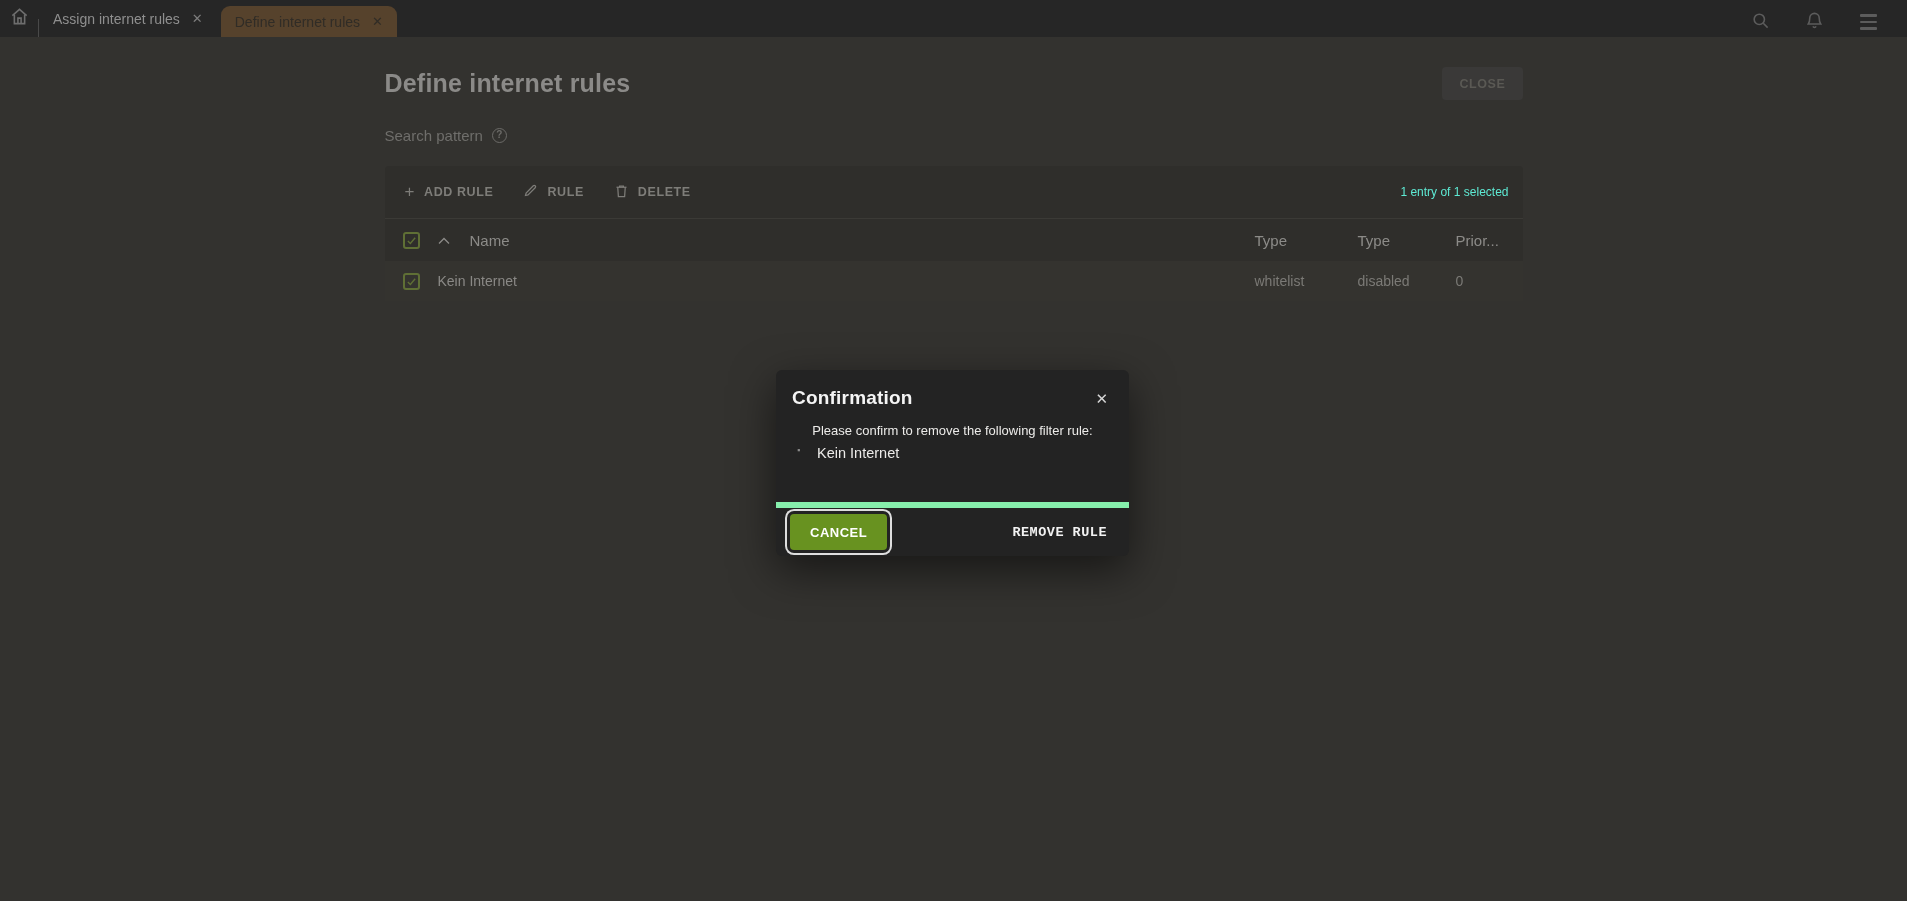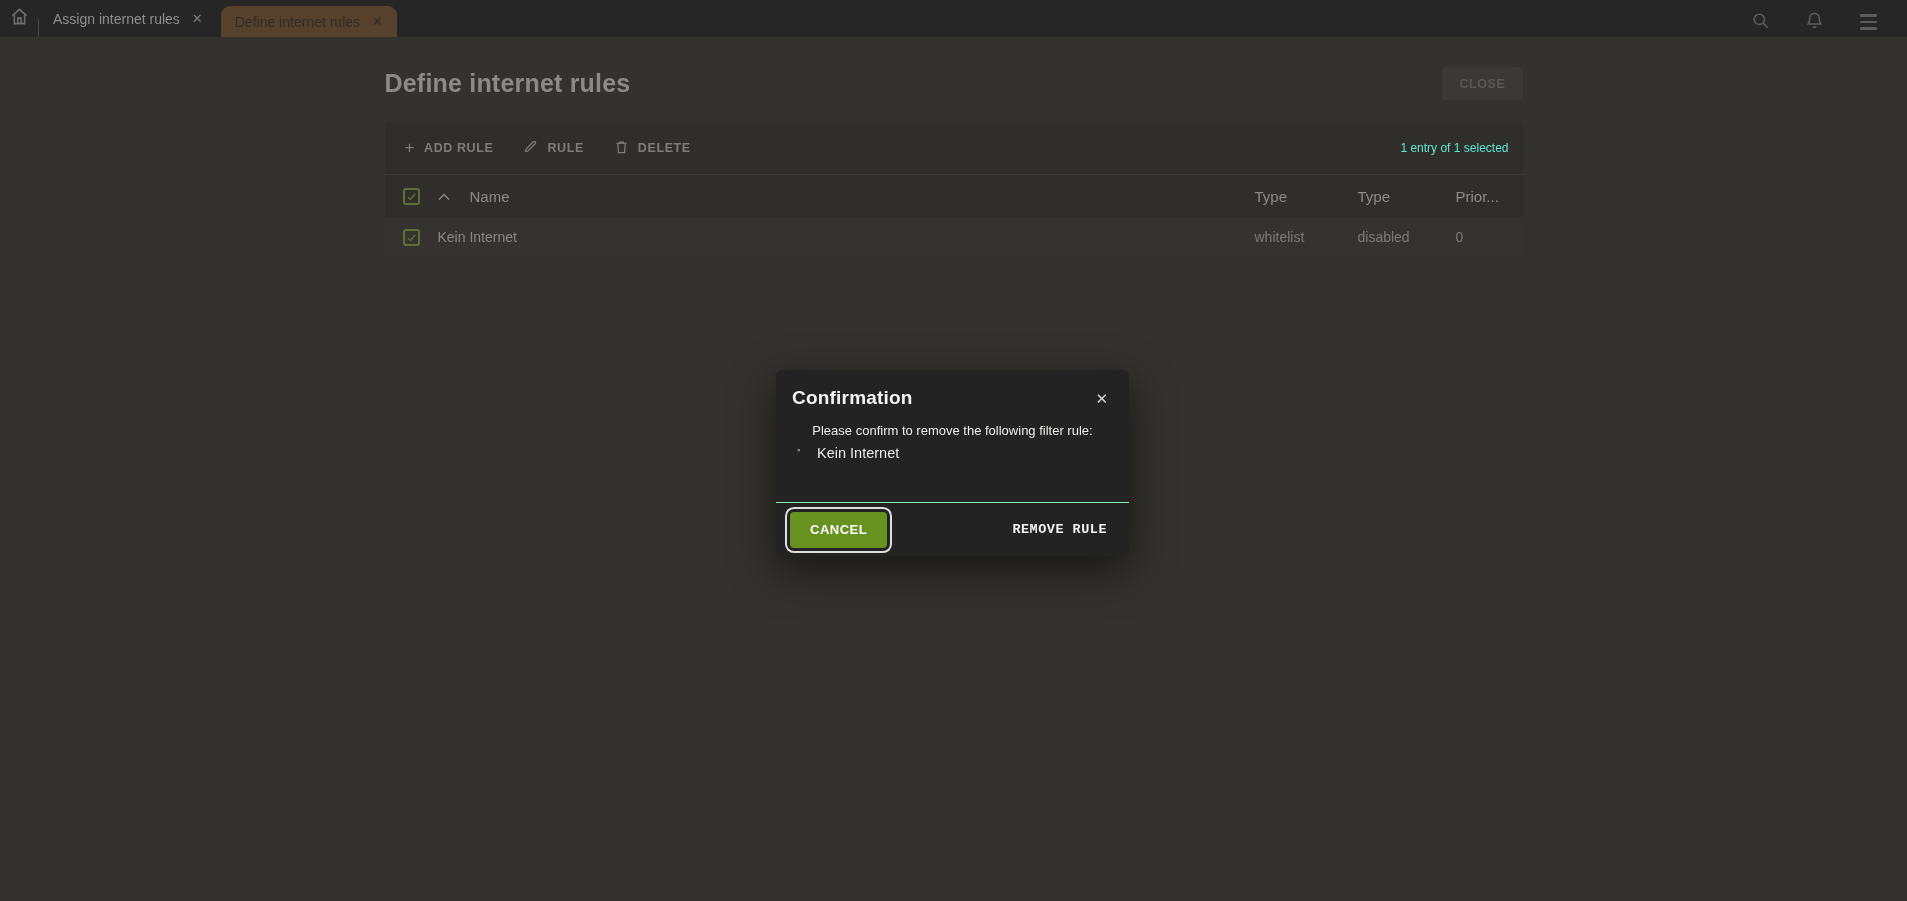--- a/index.html
+++ b/index.html
@@ -123,21 +123,21 @@
   .modal-message { font-size:13px; color:#ecebe9;text-align:center; }
   .modal-list { list-style:none; margin-top:7px; }
   .modal-list li {
     position:relative; padding-left:25px; font-size:14.5px; color:#ecebe9;
   }
   .modal-list .bullet-glyph {
     position:absolute; left:5px; top:0; font-size:9px; color:#8a8a8a;
   }
   .modal-footer {
     position:absolute; left:0; right:0; bottom:0; height:54px;
-    border-top:1px solid #86efac;
+    border-top:6px solid #86efac;
     display:flex; justify-content:space-between; align-items:center;
     padding:0 14px;
   }
   .btn-cancel {
     background:#689220; border:none; border-radius:4px;
     height:36px; padding:0 20px;
     color:#ffffff; font-size:13px; font-weight:bold; letter-spacing:0.5px;
     font-family:inherit; cursor:pointer;
     box-shadow:0 0 0 3px #232323, 0 0 0 5px #dedede;
   }
@@ -199,20 +199,24 @@
   </div>
 </div>
 
 <div class="content">
 
   <div class="title-row">
     <h1 class="page-title">Define internet rules</h1>
     <button class="close-btn">CLOSE</button>
   </div>
 
+  <div class="search-label-row">
+    <span class="search-label">Search pattern</span>
+    <span class="help-icon">?</span>
+  </div>
 
 
   <div class="card">
 
     <div class="card-toolbar">
       <button class="tool-btn">
         <span class="plus-glyph">+</span>
         <span>ADD RULE</span>
       </button>
       <button class="tool-btn">

